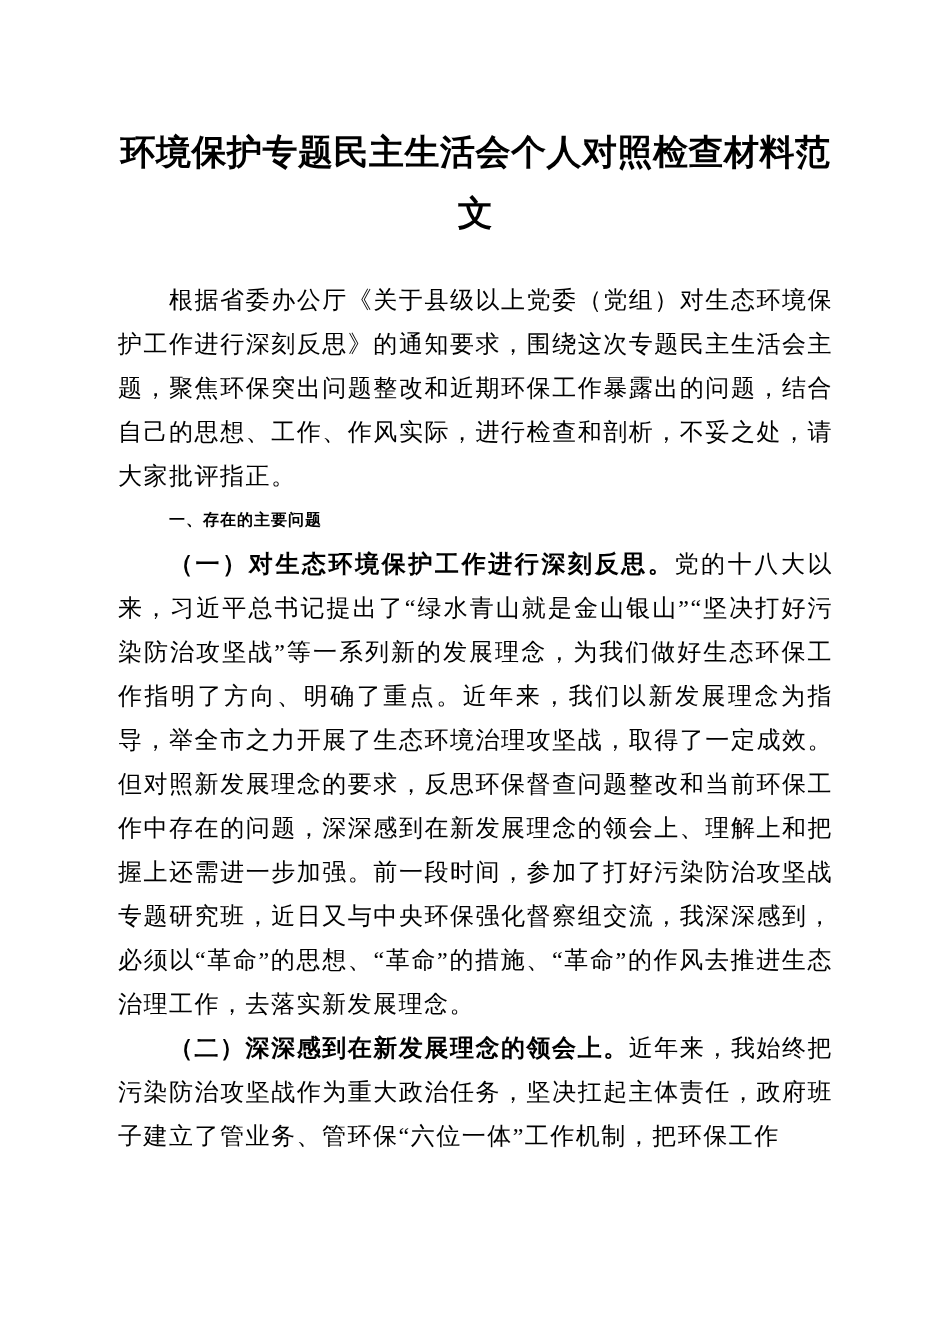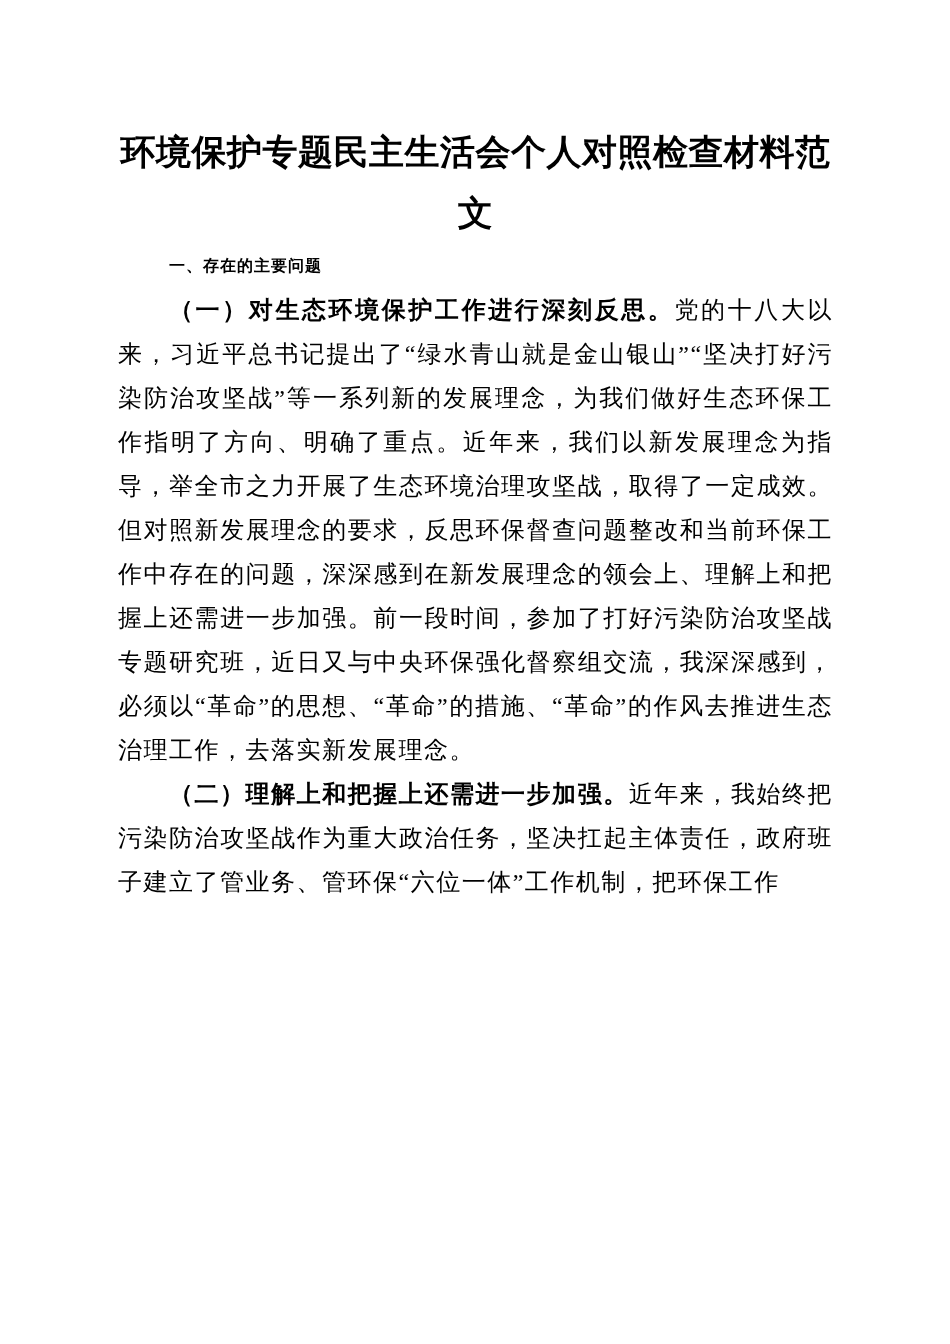--- a/index.html
+++ b/index.html
@@ -56,20 +56,21 @@
     font-weight: bold;
   }
 </style>
 </head>
 <body>
 
 <div class="page">
 
   <h1 class="doc-title">环境保护专题民主生活会个人对照检查材料范文</h1>
 
+  <p class="body-para intro-para">根据省委办公厅《关于县级以上党委（党组）对生态环境保护工作进行深刻反思》的通知要求，围绕这次专题民主生活会主题，聚焦环保突出问题整改和近期环保工作暴露出的问题，结合自己的思想、工作、作风实际，进行检查和剖析，不妥之处，请大家批评指正。</p>
 
   <h2 class="section-heading">一、存在的主要问题</h2>
 
   <p class="body-para"><span class="item-lead">（一）对生态环境保护工作进行深刻反思。</span><span>党的十八大以来，习近平总书记提出了“绿水青山就是金山银山”“坚决打好污染防治攻坚战”等一系列新的发展理念，为我们做好生态环保工作指明了方向、明确了重点。近年来，我们以新发展理念为指导，举全市之力开展了生态环境治理攻坚战，取得了一定成效。但对照新发展理念的要求，反思环保督查问题整改和当前环保工作中存在的问题，深深感到在新发展理念的领会上、理解上和把握上还需进一步加强。前一段时间，参加了打好污染防治攻坚战专题研究班，近日又与中央环保强化督察组交流，我深深感到，必须以“革命”的思想、“革命”的措施、“革命”的作风去推进生态治理工作，去落实新发展理念。</span></p>
 
-  <p class="body-para"><span class="item-lead">（二）理解上和把握上还需进一步加强。</span><span>近年来，我始终把污染防治攻坚战作为重大政治任务，坚决扛起主体责任，政府班子建立了管业务、管环保“六位一体”工作机制，把环保工作</span></p>
+  <p class="body-para"><span class="item-lead">（二）深深感到在新发展理念的领会上。</span><span>近年来，我始终把污染防治攻坚战作为重大政治任务，坚决扛起主体责任，政府班子建立了管业务、管环保“六位一体”工作机制，把环保工作</span></p>
 
 </div>
 
 </body></html>

